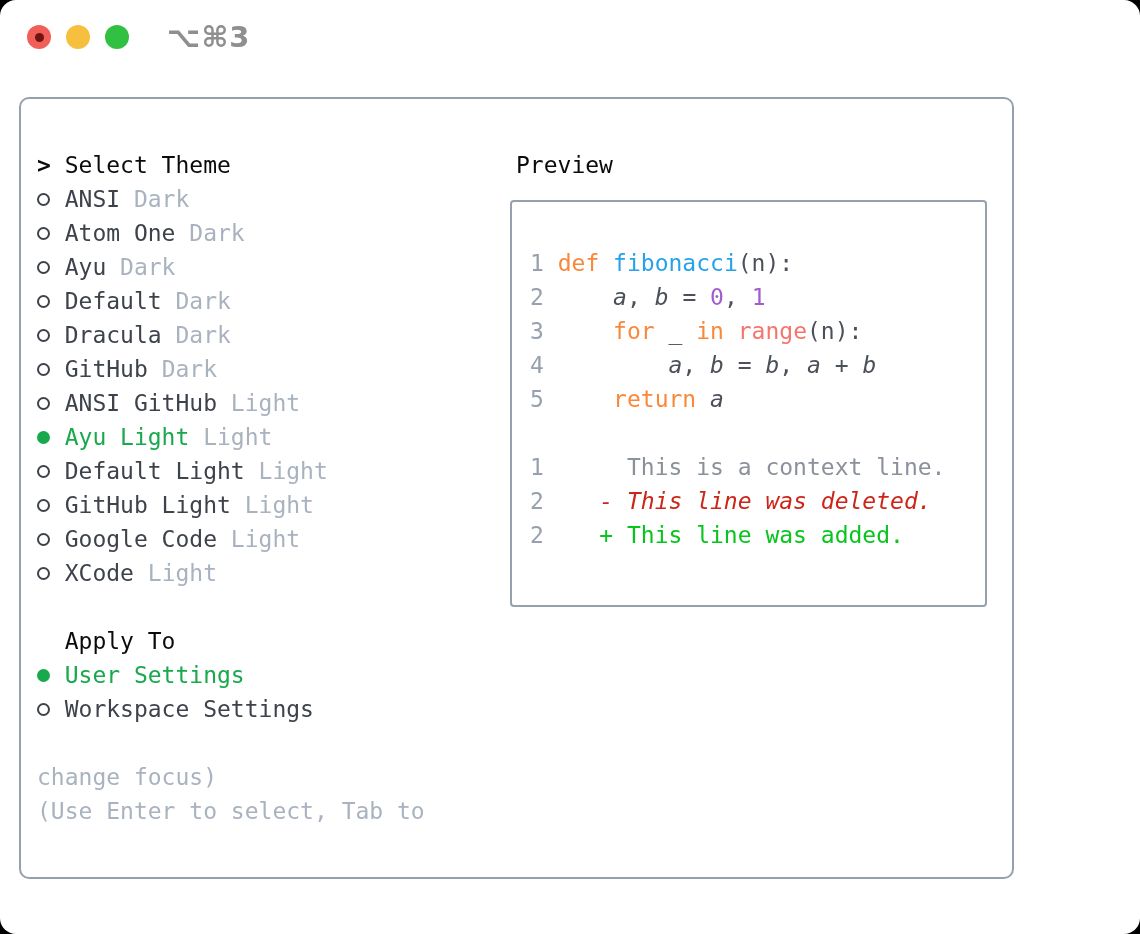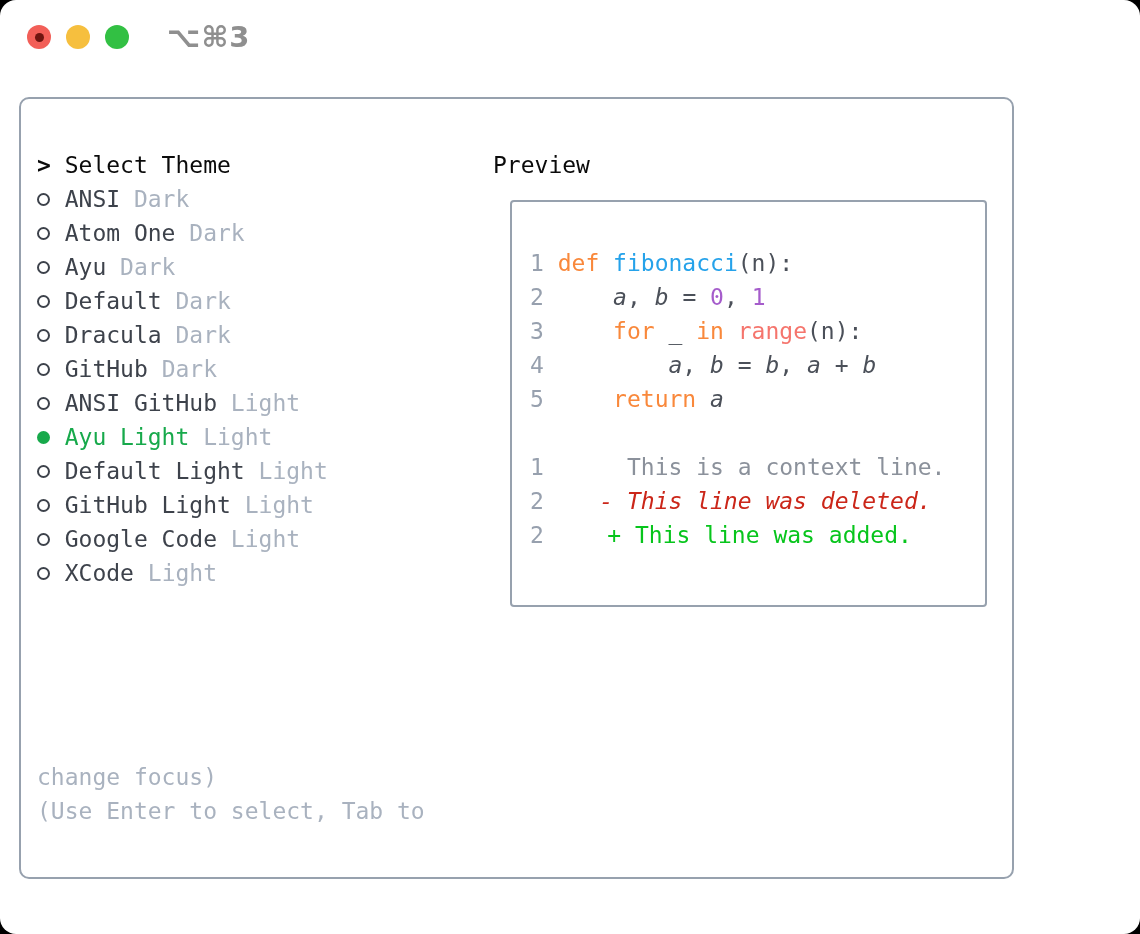--- a/index.html
+++ b/index.html
@@ -35,35 +35,35 @@
   .bullet{width:13px;height:13px;border-radius:50%;border:2.5px solid var(--item-text);}
   .bullet-selected{width:13px;height:13px;border-radius:50%;border:none;background:var(--selected-green);}
   .item-text{color:var(--item-text);text-align:right;}
   .sel-text{color:var(--selected-green);}
   .muted{color:var(--muted-text);}
   #theme-menu{position:absolute;left:37px;top:148px;}
   #apply-to{position:absolute;left:37px;top:624px;}
   #help{position:absolute;left:37px;top:760px;}
   #help .row{color:var(--muted-text);}
   
-  #preview-heading{position:absolute;left:493px;top:148px;}
+  #preview-heading{position:absolute;left:516px;top:148px;}
   #preview-box{position:absolute;left:510px;top:200px;width:477px;height:407px;
     border:2px solid var(--border);border-radius:4px;background:var(--background);
     padding:44px 0 0 18px;overflow:hidden;}
   .code-line{height:34px;font-size:23px;line-height:34px;white-space:pre;}
   .c-num{color:var(--line-number);}
   .c-plain{color:var(--code-plain);}
   .c-var{color:var(--code-plain);font-style:italic;}
   .c-kw{color:var(--keyword-orange);}
   .c-fn{color:var(--function-blue);}
   .c-call{color:var(--call-coral);}
   .c-numlit{color:var(--number-purple);}
   .c-ctx{color:var(--context-gray);}
   .c-del{color:var(--deleted-red);font-style:italic;}
-  .c-add{color:var(--added-green);margin-left:8px;}
+  .c-add{color:var(--added-green);}
 </style>
 </head>
 <body>
 
 <div class="window">
 
   <div class="traffic tl-close">
     <span class="dot"></span>
   </div>
   <div class="traffic tl-min"></div>
@@ -84,20 +84,28 @@
       <div class="row"><span class="marker"><span class="bullet"></span></span><span class="item-text">Dracula</span><span class="muted"> Dark</span></div>
       <div class="row"><span class="marker"><span class="bullet"></span></span><span class="item-text">GitHub</span><span class="muted"> Dark</span></div>
       <div class="row"><span class="marker"><span class="bullet"></span></span><span class="item-text">ANSI GitHub</span><span class="muted"> Light</span></div>
       <div class="row"><span class="marker"><span class="bullet-selected"></span></span><span class="sel-text">Ayu Light</span><span class="muted"> Light</span></div>
       <div class="row"><span class="marker"><span class="bullet"></span></span><span class="item-text">Default Light</span><span class="muted"> Light</span></div>
       <div class="row"><span class="marker"><span class="bullet"></span></span><span class="item-text">GitHub Light</span><span class="muted"> Light</span></div>
       <div class="row"><span class="marker"><span class="bullet"></span></span><span class="item-text">Google Code</span><span class="muted"> Light</span></div>
       <div class="row"><span class="marker"><span class="bullet"></span></span><span class="item-text">XCode</span><span class="muted"> Light</span></div>
     </div>
 
+  <div id="apply-to">
+    <div class="row">
+      <span class="marker"></span><span class="header-plain">Apply To</span>
+    </div>
+
+  <div class="row"><span class="marker"><span class="bullet-selected"></span></span><span class="sel-text">User Settings</span></div>
+      <div class="row"><span class="marker"><span class="bullet"></span></span><span class="item-text">Workspace Settings</span></div>
+    </div>
 
   <div id="help">
     <div class="row">change focus)</div>
     <div class="row">(Use Enter to select, Tab to</div>
   </div>
 
   <div id="preview-heading" class="row">
     <span class="header-bold">Preview</span>
   </div>
   <div id="preview-box">

